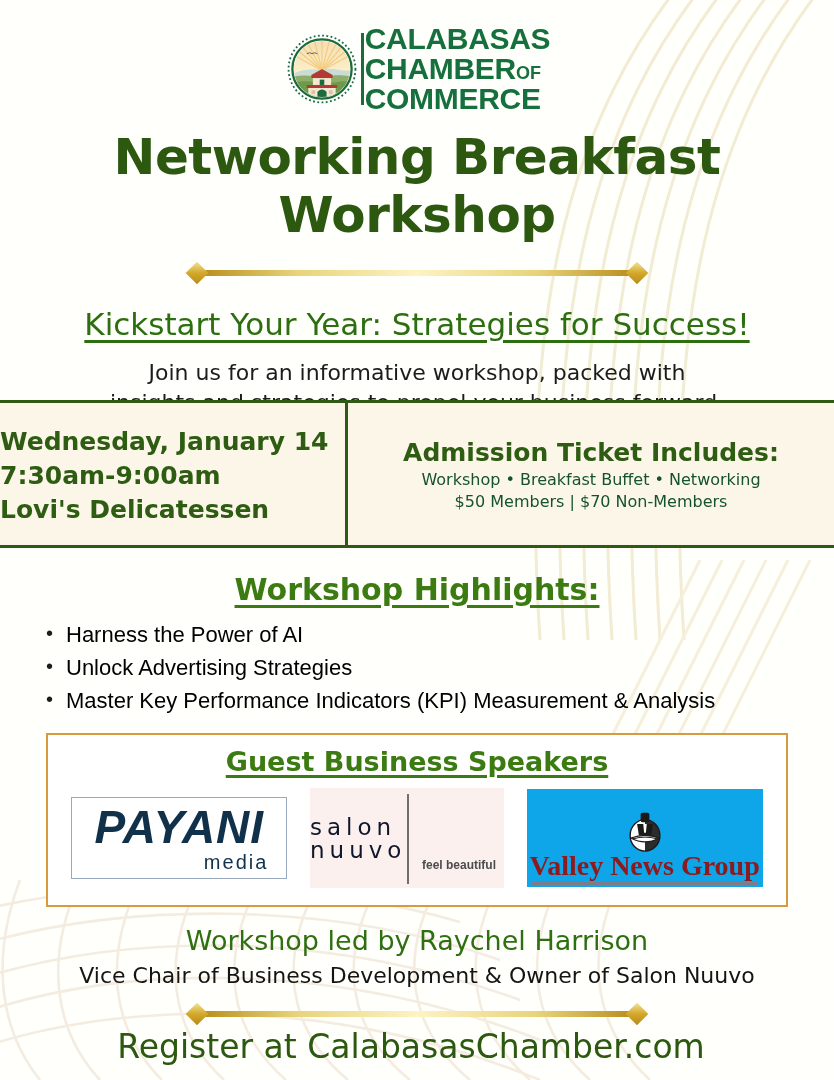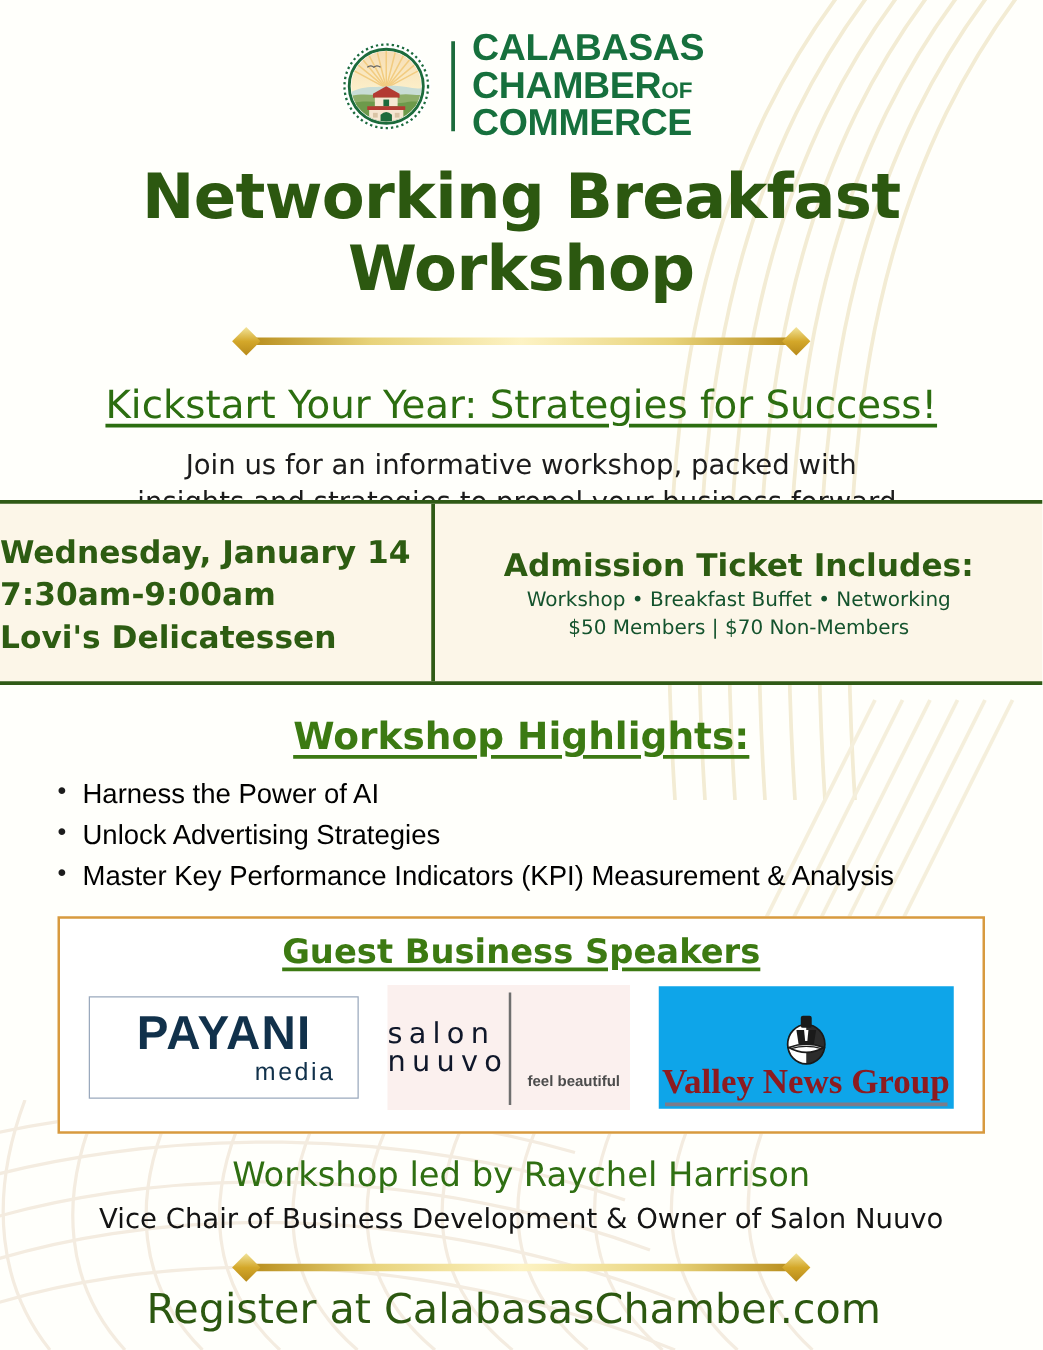--- a/index.html
+++ b/index.html
@@ -32,21 +32,21 @@
     width: 834px;
     height: 1080px;
     box-sizing: border-box;
   }
 
   
   .logo-row {
     display: flex;
     align-items: center;
     justify-content: center;
-    gap: 14px;
+    gap: 1px;
     padding-top: 26px;
     height: 86px;
     box-sizing: content-box;
   }
   .logo-emblem {
     width: 76px;
     height: 76px;
     flex: 0 0 auto;
   }
   .logo-divider {
@@ -269,24 +269,25 @@
     background: #ffffff;
     display: flex;
     flex-direction: column;
     align-items: center;
     justify-content: center;
     padding: 2px 0;
   }
   .payani-logo .pl-main {
     font-family: "Liberation Sans", sans-serif;
     font-weight: bold;
-    font-size: 38px;
+    font-size: 46px;
     letter-spacing: 1px;
     color: #11314b;
     line-height: 1;
+    font-style: italic;
   }
   .payani-logo .pl-sub {
     font-family: "Liberation Sans", sans-serif;
     font-size: 20px;
     letter-spacing: 2px;
     color: #11314b;
     line-height: 1;
     align-self: flex-end;
     margin-right: 18px;
     margin-top: 2px;

